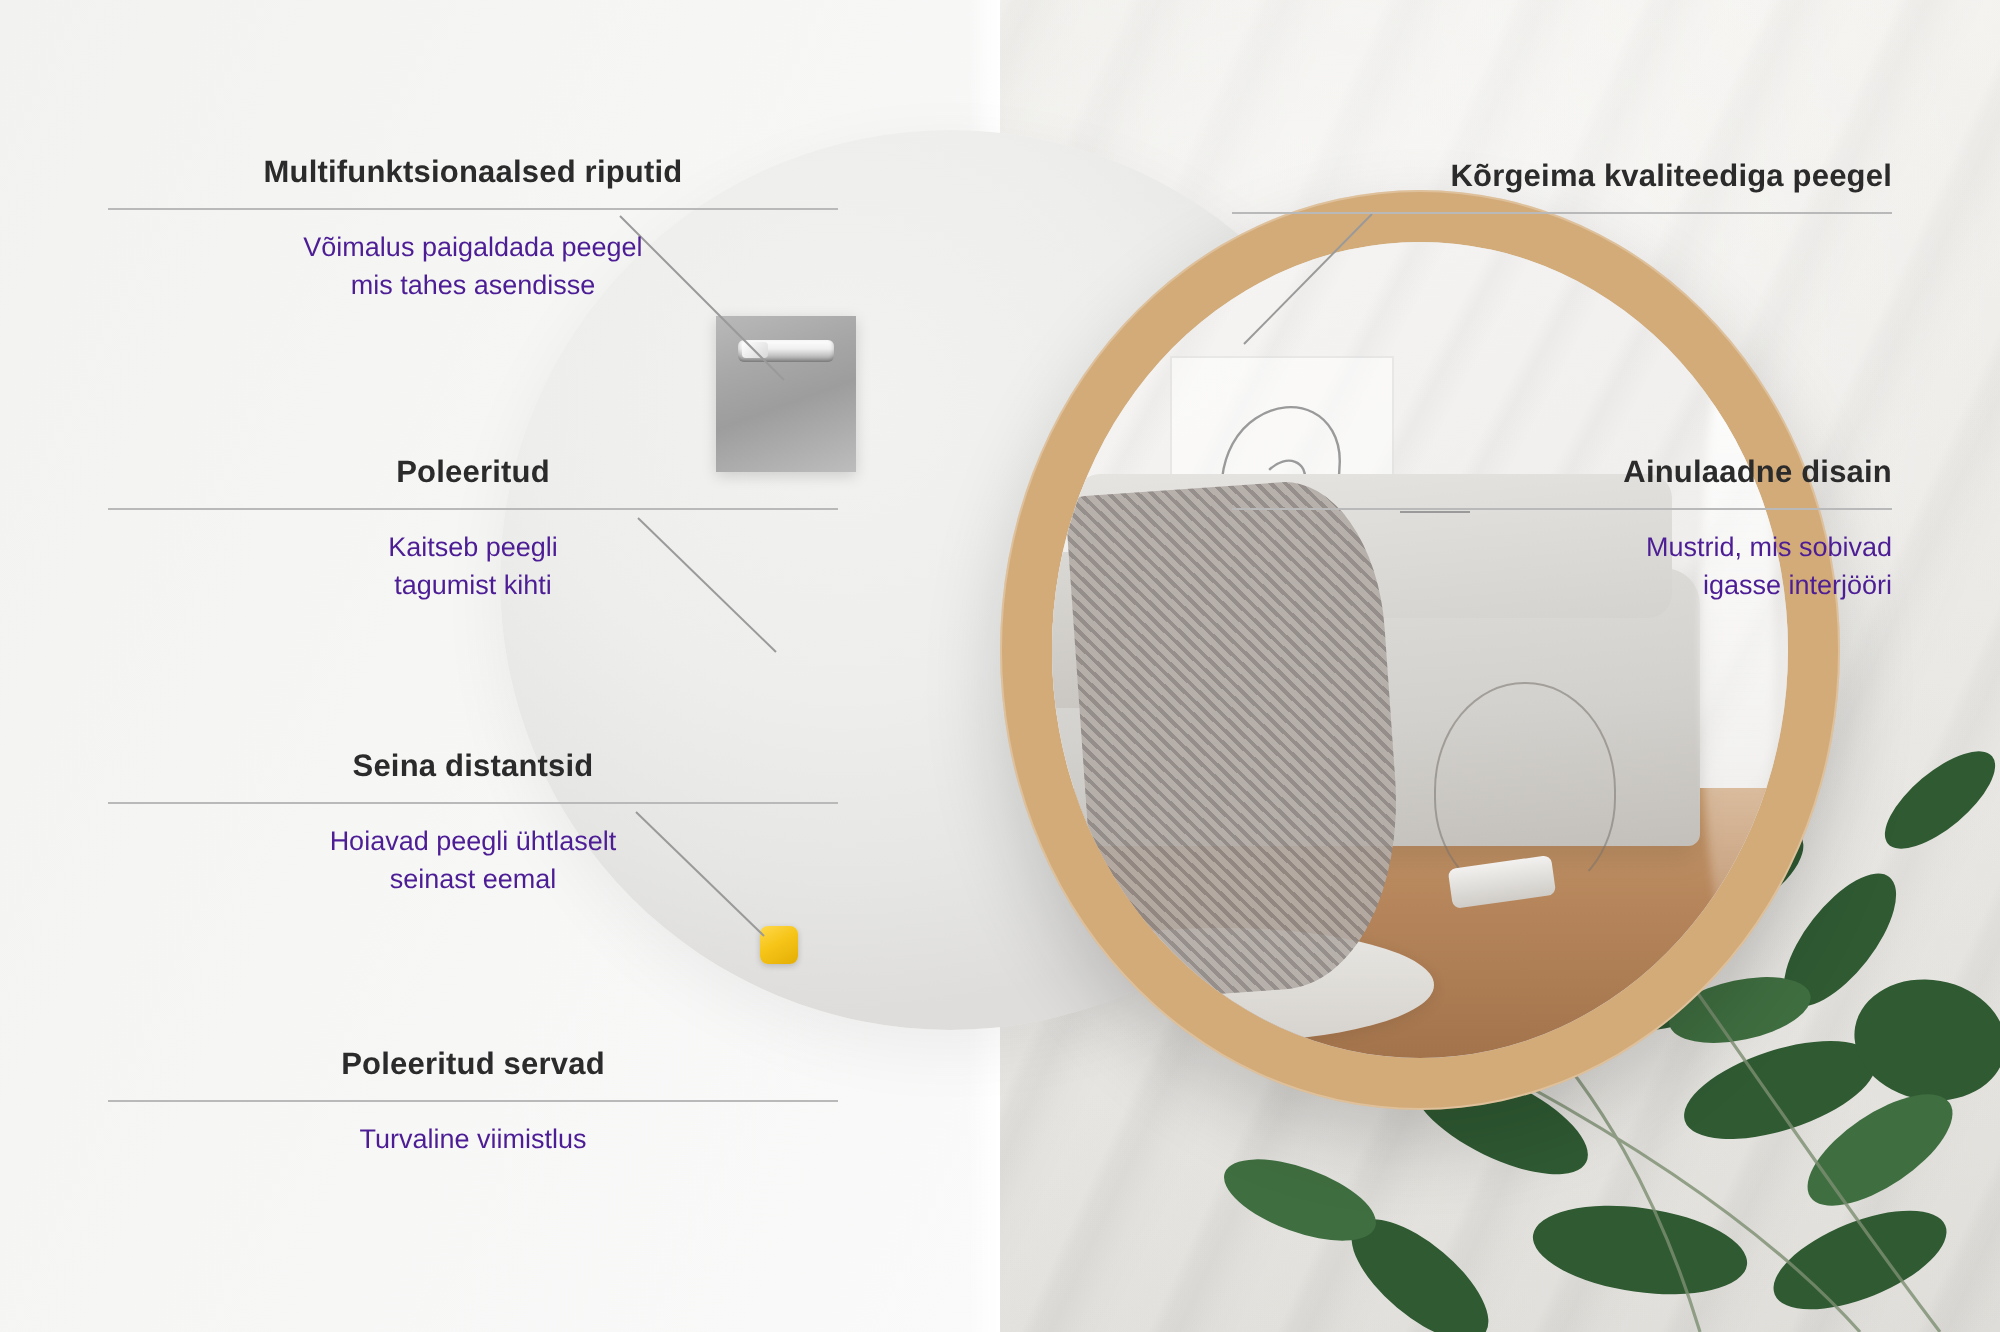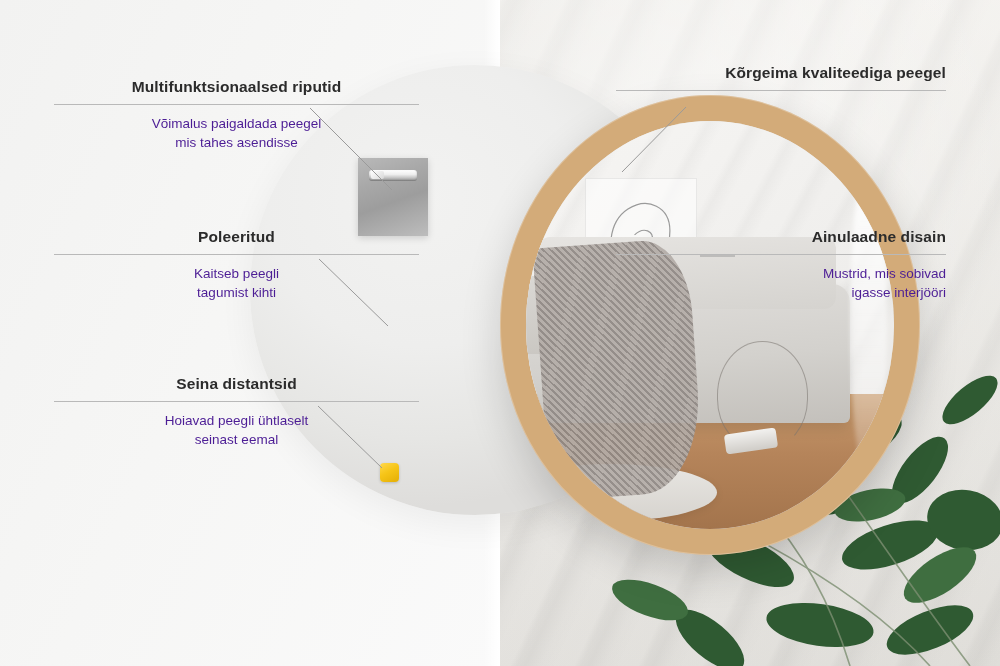--- a/index.html
+++ b/index.html
@@ -162,21 +162,21 @@
     margin:9px 0 0 0;font-size:13.5px;line-height:1.45;color:#4c1d95;font-weight:400;
   }
   .callout .rule{height:1px;background:#b9b9b9;width:100%;}
   .cl{left:54px;width:365px;text-align:center;}
   .cr{right:54px;width:330px;text-align:right;}
 
   .c1{top:78px;}
   .c2{top:228px;}
   .c3{top:375px;}
   .c4{top:524px;}
-  .r1{top:64px;}
+  .r1{top:80px;}
   .r2{top:228px;}
 </style>
 </head>
 <body>
 
 <div class="stage">
 
   <div class="left-panel"></div>
 
   <div class="right-panel">
@@ -277,20 +277,25 @@
     <div class="rule"></div>
     <p>Kaitseb peegli<br>tagumist kihti</p>
   </div>
 
   <div class="callout cl c3">
     <h3>Seina distantsid</h3>
     <div class="rule"></div>
     <p>Hoiavad peegli ühtlaselt<br>seinast eemal</p>
   </div>
 
+  <div class="callout cl c4">
+    <h3>Poleeritud servad</h3>
+    <div class="rule"></div>
+    <p>Turvaline viimistlus</p>
+  </div>
 
   <div class="callout cr r1">
     <h3>Kõrgeima kvaliteediga peegel</h3>
     <div class="rule"></div>
   </div>
 
   <div class="callout cr r2">
     <h3>Ainulaadne disain</h3>
     <div class="rule"></div>
     <p>Mustrid, mis sobivad<br>igasse interjööri</p>

